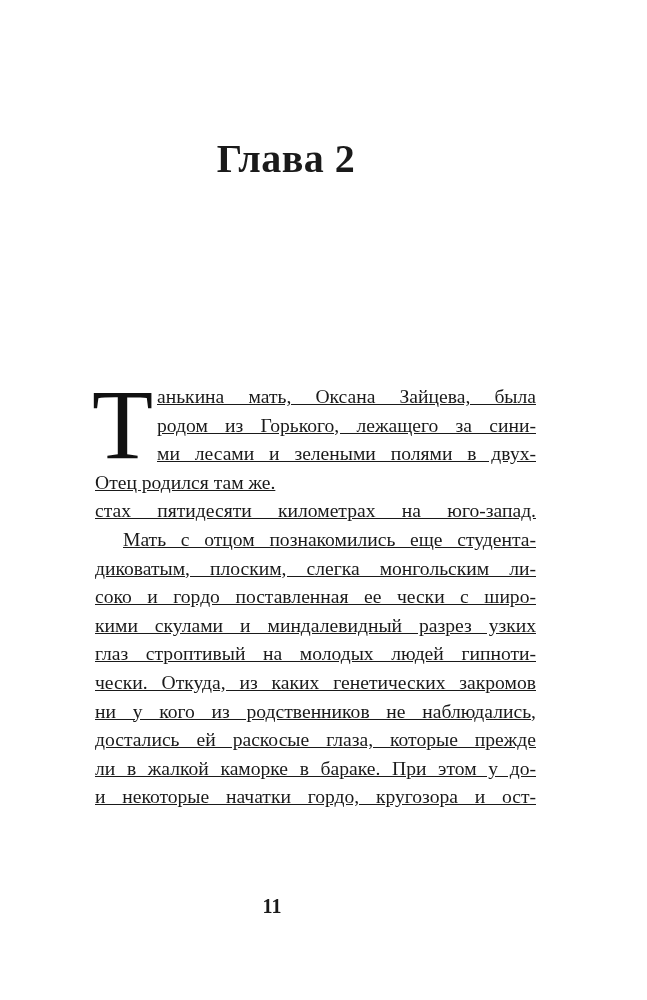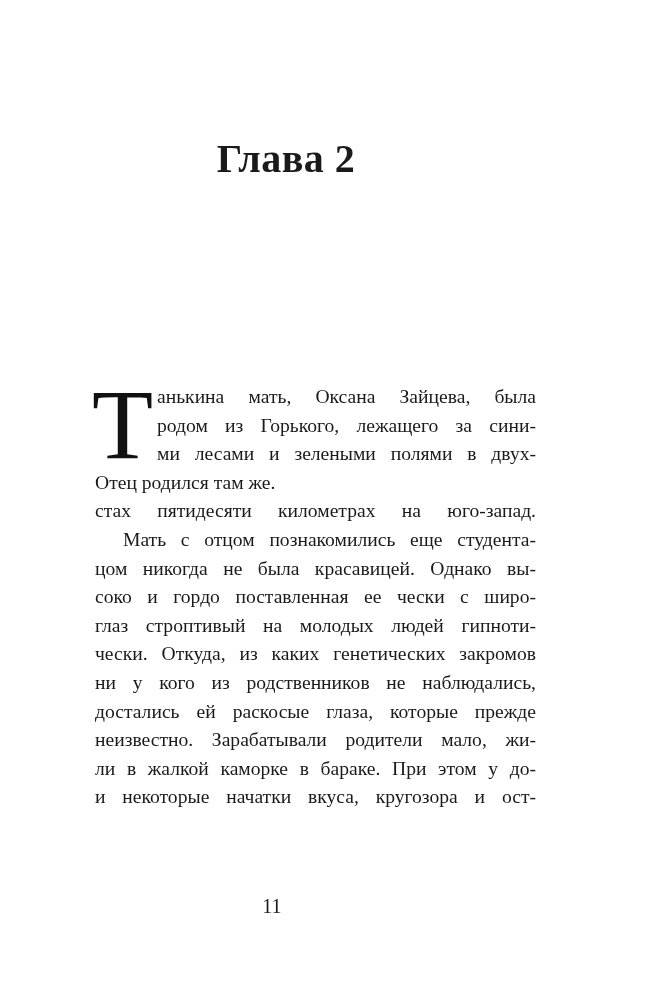--- a/index.html
+++ b/index.html
@@ -33,20 +33,21 @@
       font-size: 19.6px;
     }
     .line {
       display: block;
       height: 28.6px;
       line-height: 28.6px;
       white-space: nowrap;
       text-align: justify;
       text-align-last: justify;
       overflow: visible;
+      text-decoration: underline;
     }
     .line.last {
       text-align-last: left;
     }
     .line.indent {
       padding-left: 28px;
     }
     .line.dropcap-line {
       margin-left: 62px;
     }
@@ -60,39 +61,40 @@
       color: #111;
     }
     .page-number {
       position: absolute;
       top: 892px;
       left: 0;
       width: 544px;
       text-align: center;
       font-size: 20px;
       line-height: 28px;
+      font-weight: bold;
     }
   </style>
 </head>
 <body>
 
 <h1 class="chapter-title">Глава 2</h1>
 
 <div class="text-column">
   <span class="dropcap">Т</span>
   <span class="line dropcap-line">анькина мать, Оксана Зайцева, была</span>
   <span class="line dropcap-line">родом из Горького, лежащего за сини-</span>
   <span class="line dropcap-line">ми лесами и зелеными полями в двух-</span>
   <span class="line last">Отец родился там же.</span>
   <span class="line">стах пятидесяти километрах на юго-запад.</span>
   <span class="line indent">Мать с отцом познакомились еще студента-</span>
-  <span class="line">цом никогда не была красавицей. Однако вы-</span>
+  <span class="line">диковатым, плоским, слегка монгольским ли-</span>
   <span class="line">соко и гордо поставленная ее чески с широ-</span>
+  <span class="line">кими скулами и миндалевидный разрез узких</span>
   <span class="line">глаз строптивый на молодых людей гипноти-</span>
   <span class="line">чески. Откуда, из каких генетических закромов</span>
   <span class="line">ни у кого из родственников не наблюдались,</span>
   <span class="line">достались ей раскосые глаза, которые прежде</span>
-  <span class="line">неизвестно. Зарабатывали родители мало, жи-</span>
   <span class="line">ли в жалкой каморке в бараке. При этом у до-</span>
-  <span class="line">и некоторые начатки вкуса, кругозора и ост-</span>
+  <span class="line">и некоторые начатки гордо, кругозора и ост-</span>
 </div>
 
 <div class="page-number">11</div>
 
 </body></html>

